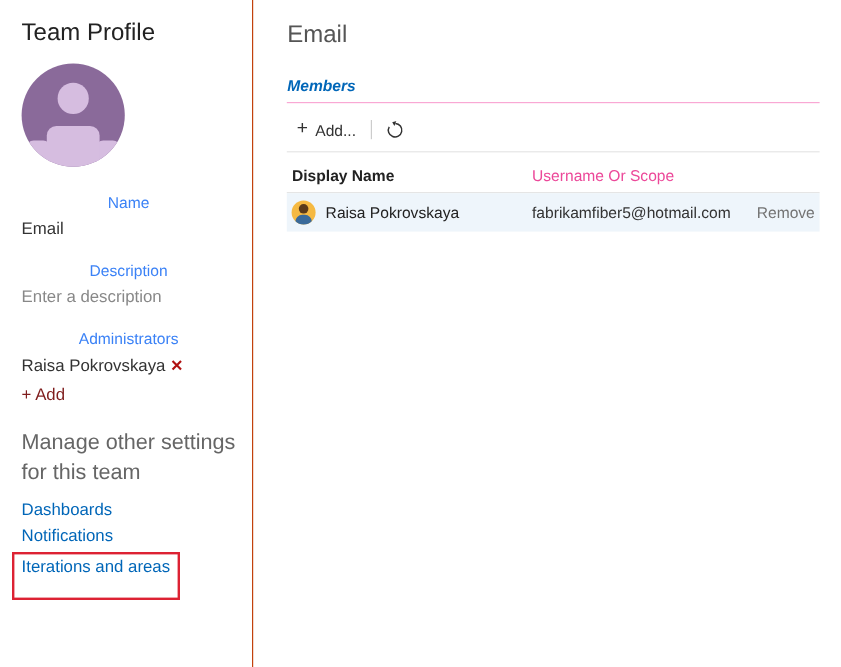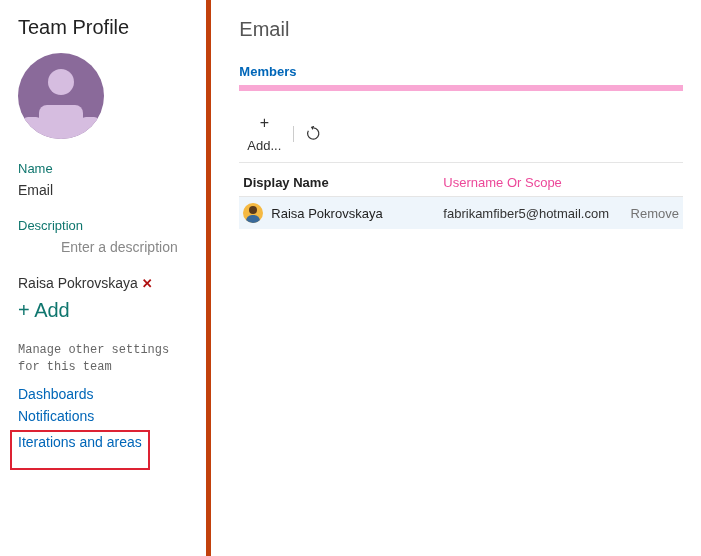--- a/index.html
+++ b/index.html
@@ -9,21 +9,21 @@
       color: #333;
       background: #fff;
       width: 701px;
       height: 556px;
       overflow: hidden;
     }
     .layout { display: flex; height: 100%; }
     .sidebar {
       width: 220px;
       padding: 16px 14px 16px 18px;
-      border-right: 5px solid #c2410c;
+      border-right: 1px solid #c2410c;
     }
     .main {
       flex: 1;
       padding: 18px 18px 18px 28px;
     }
     .sidebar h1 {
       font-size: 20px;
       font-weight: 400;
       color: #222;
       margin-bottom: 14px;
@@ -55,33 +55,33 @@
       position: absolute;
       width: 20px; height: 24px;
       background: #d6bde0;
       bottom: -2px;
       border-radius: 6px 6px 0 0;
     }
     .avatar-side-l { left: 4px; }
     .avatar-side-r { right: 4px; }
     .side-label {
       font-size: 13px;
-      color: #0f766e;
+      color: #3b82f6;
       margin-bottom: 6px;
+      text-align: center;
     }
     .side-value {
       font-size: 14px;
       color: #333;
       margin-bottom: 20px;
     }
     .side-placeholder {
       font-size: 14px;
       color: #888;
       margin-bottom: 20px;
-      margin-left: 43px;
     }
     .admin-row {
       display: flex;
       align-items: center;
       gap: 4px;
       margin-bottom: 8px;
       font-size: 14px;
       color: #333;
     }
     .remove-x {
@@ -92,49 +92,49 @@
     }
     .link {
       color: #0066b8;
       font-size: 14px;
       cursor: pointer;
       display: block;
       margin-bottom: 6px;
       text-decoration: none;
     }
     .add-link {
-      color: #0f766e;
-      font-size: 20px;
+      color: #7f1d1d;
+      font-size: 14px;
       cursor: pointer;
       margin-bottom: 20px;
       display: block;
     }
     .manage-label {
-      font-size: 12px;
+      font-size: 18px;
       color: #666;
       margin-bottom: 10px;
       line-height: 1.4;
-      font-family: Liberation Mono, monospace;
     }
     .highlight-box {
       border: 2px solid #d23;
       padding: 2px 6px;
       margin-left: -8px;
       display: inline-block;
     }
     
     .main-title {
       font-size: 20px;
       font-weight: 300;
       color: #555;
       margin-bottom: 22px;
     }
     .tab-row {
-      border-bottom: 6px solid #f9a8d4;
-      margin-bottom: 14px;
+      border-bottom: 1px solid #f9a8d4;
+      margin-bottom: 4px;
+      font-style: italic;
     }
     .tab {
       display: inline-block;
       font-size: 13px;
       font-weight: 600;
       color: #0066b8;
       padding-bottom: 6px;
     }
     .toolbar {
       display: flex;
@@ -145,21 +145,20 @@
       margin-bottom: 6px;
     }
     .toolbar-btn {
       display: flex;
       align-items: center;
       gap: 6px;
       font-size: 13px;
       color: #333;
       cursor: pointer;
       padding: 3px 4px;
-      flex-direction: column;
     }
     .plus-icon::before {
       content: "+";
       font-size: 16px;
       font-weight: 400;
       color: #333;
     }
     .divider-v {
       width: 1px;
       height: 16px;
@@ -225,20 +224,21 @@
       <div class="avatar-head"></div>
       <div class="avatar-body"></div>
     </div>
 
     <div class="side-label">Name</div>
     <div class="side-value">Email</div>
 
     <div class="side-label">Description</div>
     <div class="side-placeholder">Enter a description</div>
 
+    <div class="side-label">Administrators</div>
     <div class="admin-row">
       <span>Raisa Pokrovskaya</span>
       <span class="remove-x">✕</span>
     </div>
     <a class="add-link">+ Add</a>
 
     <div class="manage-label">Manage other settings for this team</div>
     <a class="link">Dashboards</a>
     <a class="link">Notifications</a>
     <span class="highlight-box">

